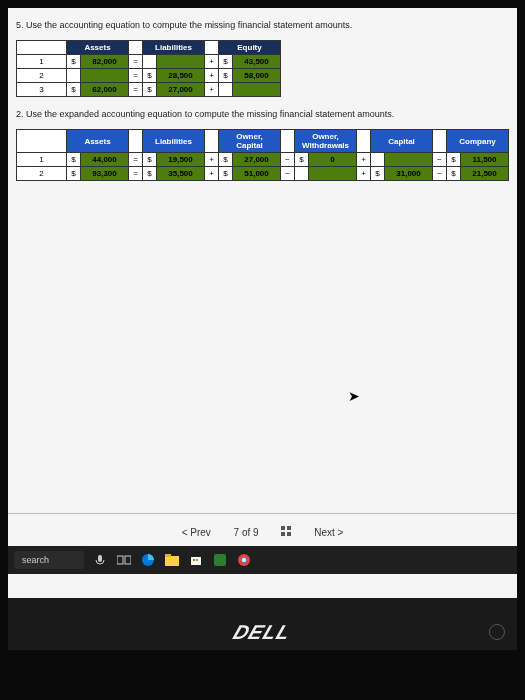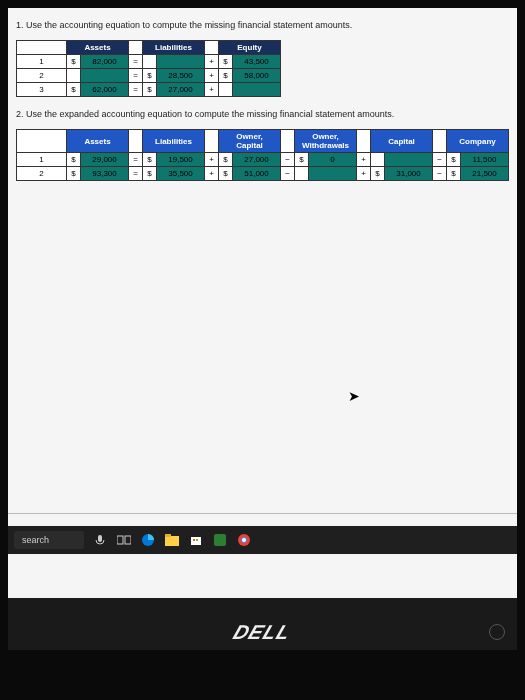--- a/index.html
+++ b/index.html
@@ -37,21 +37,21 @@
   .tbl th, .tbl td {
     border: 1px solid #333;
     padding: 2px 4px;
     text-align: center;
     height: 14px;
   }
   .hdr-dark { background: #1a2e5c; color: #fff; }
   .hdr-blue { background: #2057c4; color: #fff; }
   .input-cell { background: #ffe89a; }
   .op { background: #fff; width: 14px; }
-  .num { text-align: right; width: 48px; background: #0f766e; }
+  .num { text-align: right; width: 48px; background: #4d7c0f; font-weight: bold; }
   .cur { width: 14px; background: #fff; }
   .co { width: 50px; background: #fff; }
   .dash { font-size: 7px; }
   .cursor {
     position: absolute;
     left: 340px;
     top: 380px;
     font-size: 14px;
     color: #000;
   }
@@ -61,21 +61,21 @@
     left: 0; right: 0;
     text-align: center;
     font-size: 10px;
     color: #333;
   }
   .pager span { margin: 0 10px; }
   .grid-ico { display: inline-block; width: 10px; height: 10px; }
   .grid-ico rect { fill: #555; }
   .taskbar {
     position: absolute;
-    bottom: 44px;
+    bottom: 24px;
     left: 0; right: 0;
     height: 28px;
     background: #1f1f1f;
     display: flex;
     align-items: center;
     padding: 0 6px;
     gap: 8px;
   }
   .taskbar .search {
     background: #2b2b2b;
@@ -107,21 +107,21 @@
     border-radius: 50%;
   }
   hr.divider { border: none; border-top: 1px solid #bbb; margin: 8px 0 12px 0; }
 </style>
 </head>
 <body>
 
 <div class="monitor-frame">
   <div class="screen">
 
-    <div class="question">1. Use the accounting equation to compute the missing financial statement amounts.</div>
+    <div class="question">5. Use the accounting equation to compute the missing financial statement amounts.</div>
     <table class="tbl">
       <tbody>
           <tr>
         <th class="hdr-dark co">Company</th>
         <th class="hdr-dark" colspan="2">Assets</th>
         <th class="hdr-dark op"></th>
         <th class="hdr-dark" colspan="2">Liabilities</th>
         <th class="hdr-dark op"></th>
         <th class="hdr-dark" colspan="2">Equity</th>
       </tr>
@@ -174,21 +174,21 @@
         <th class="hdr-blue op dash">−</th>
         <th class="hdr-blue" colspan="2">Owner, Withdrawals</th>
         <th class="hdr-blue op dash">+</th>
         <th class="hdr-blue" colspan="2">Capital</th>
         <th class="hdr-blue op dash">−</th>
         <th class="hdr-blue" colspan="2">Company</th>
       </tr>
       <tr>
         <td class="co">1</td>
         <td class="cur">$</td>
-        <td class="num">29,000</td>
+        <td class="num">44,000</td>
         <td class="op">=</td>
         <td class="cur">$</td>
         <td class="num">19,500</td>
         <td class="op">+</td>
         <td class="cur">$</td>
         <td class="num">27,000</td>
         <td class="op">−</td>
         <td class="cur">$</td>
         <td class="num">0</td>
         <td class="op">+</td>

